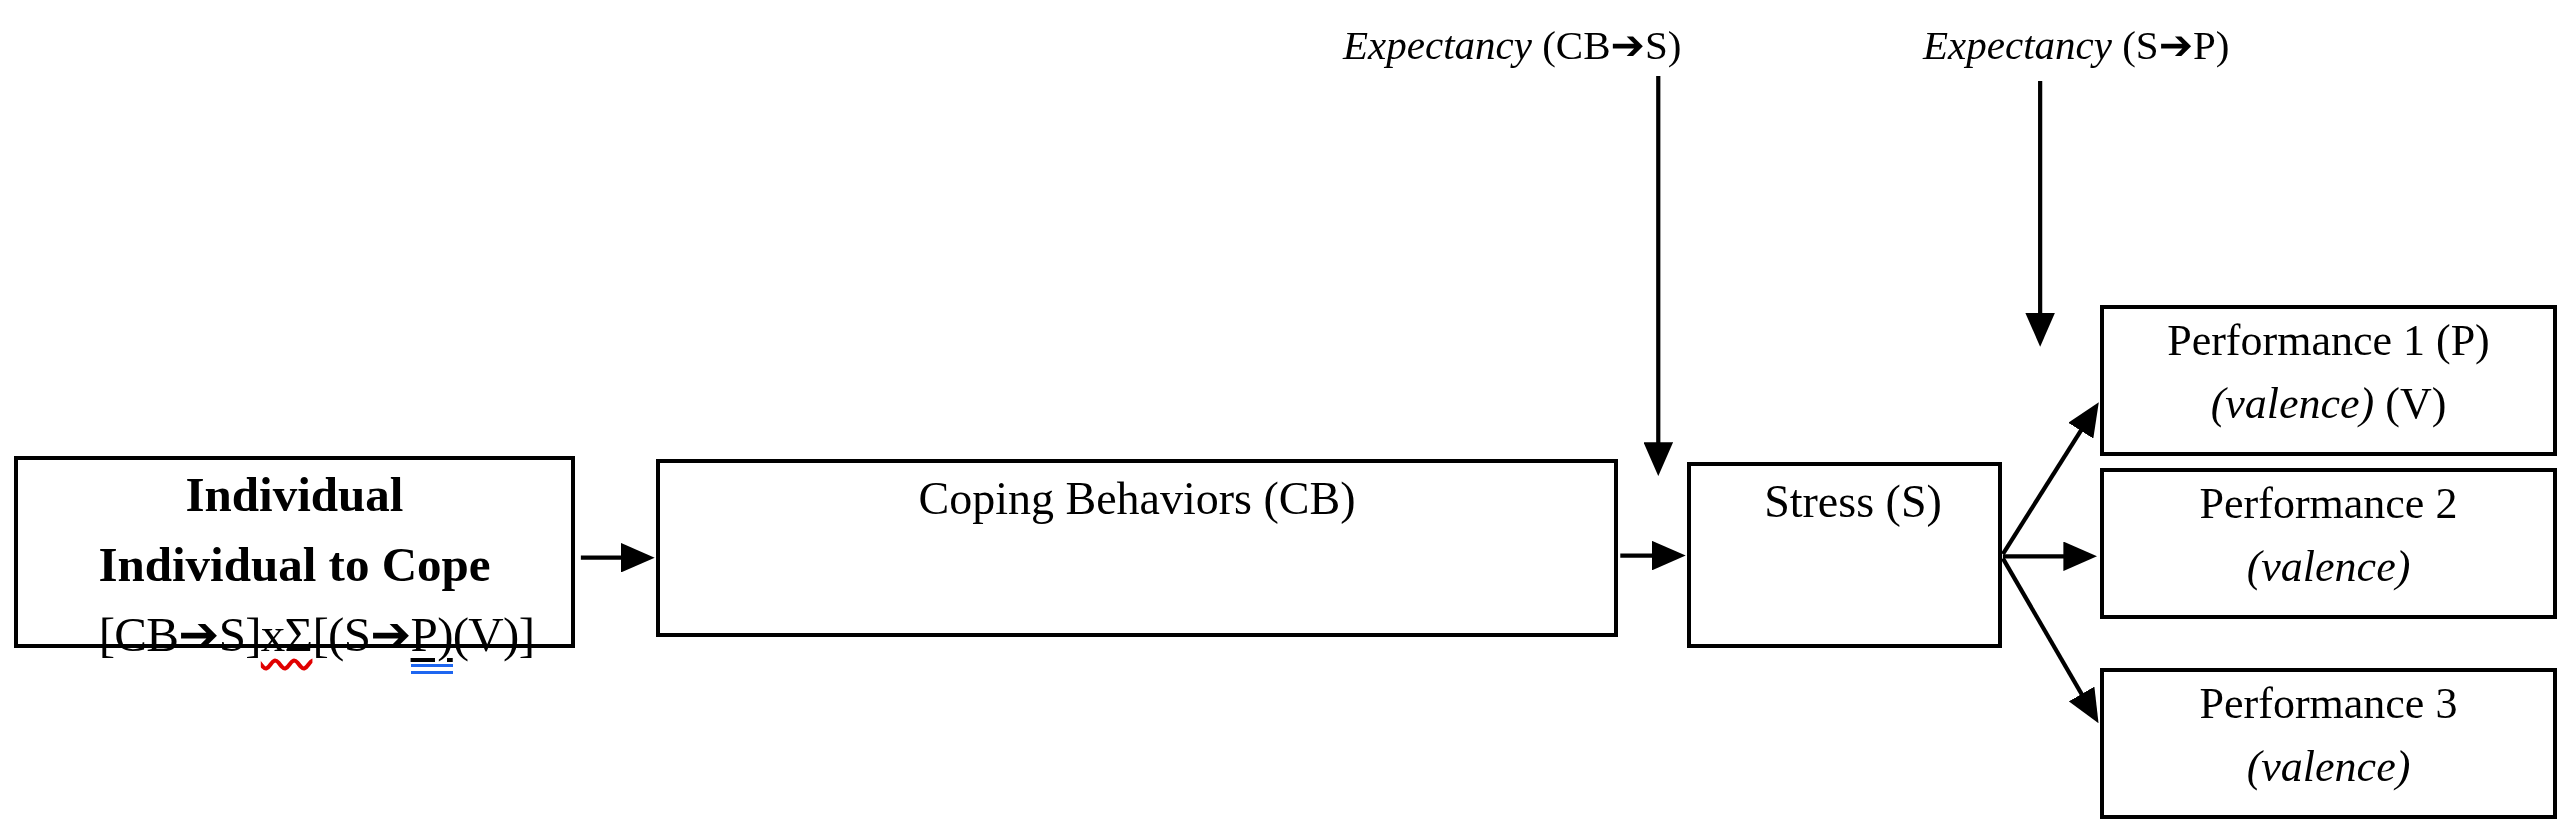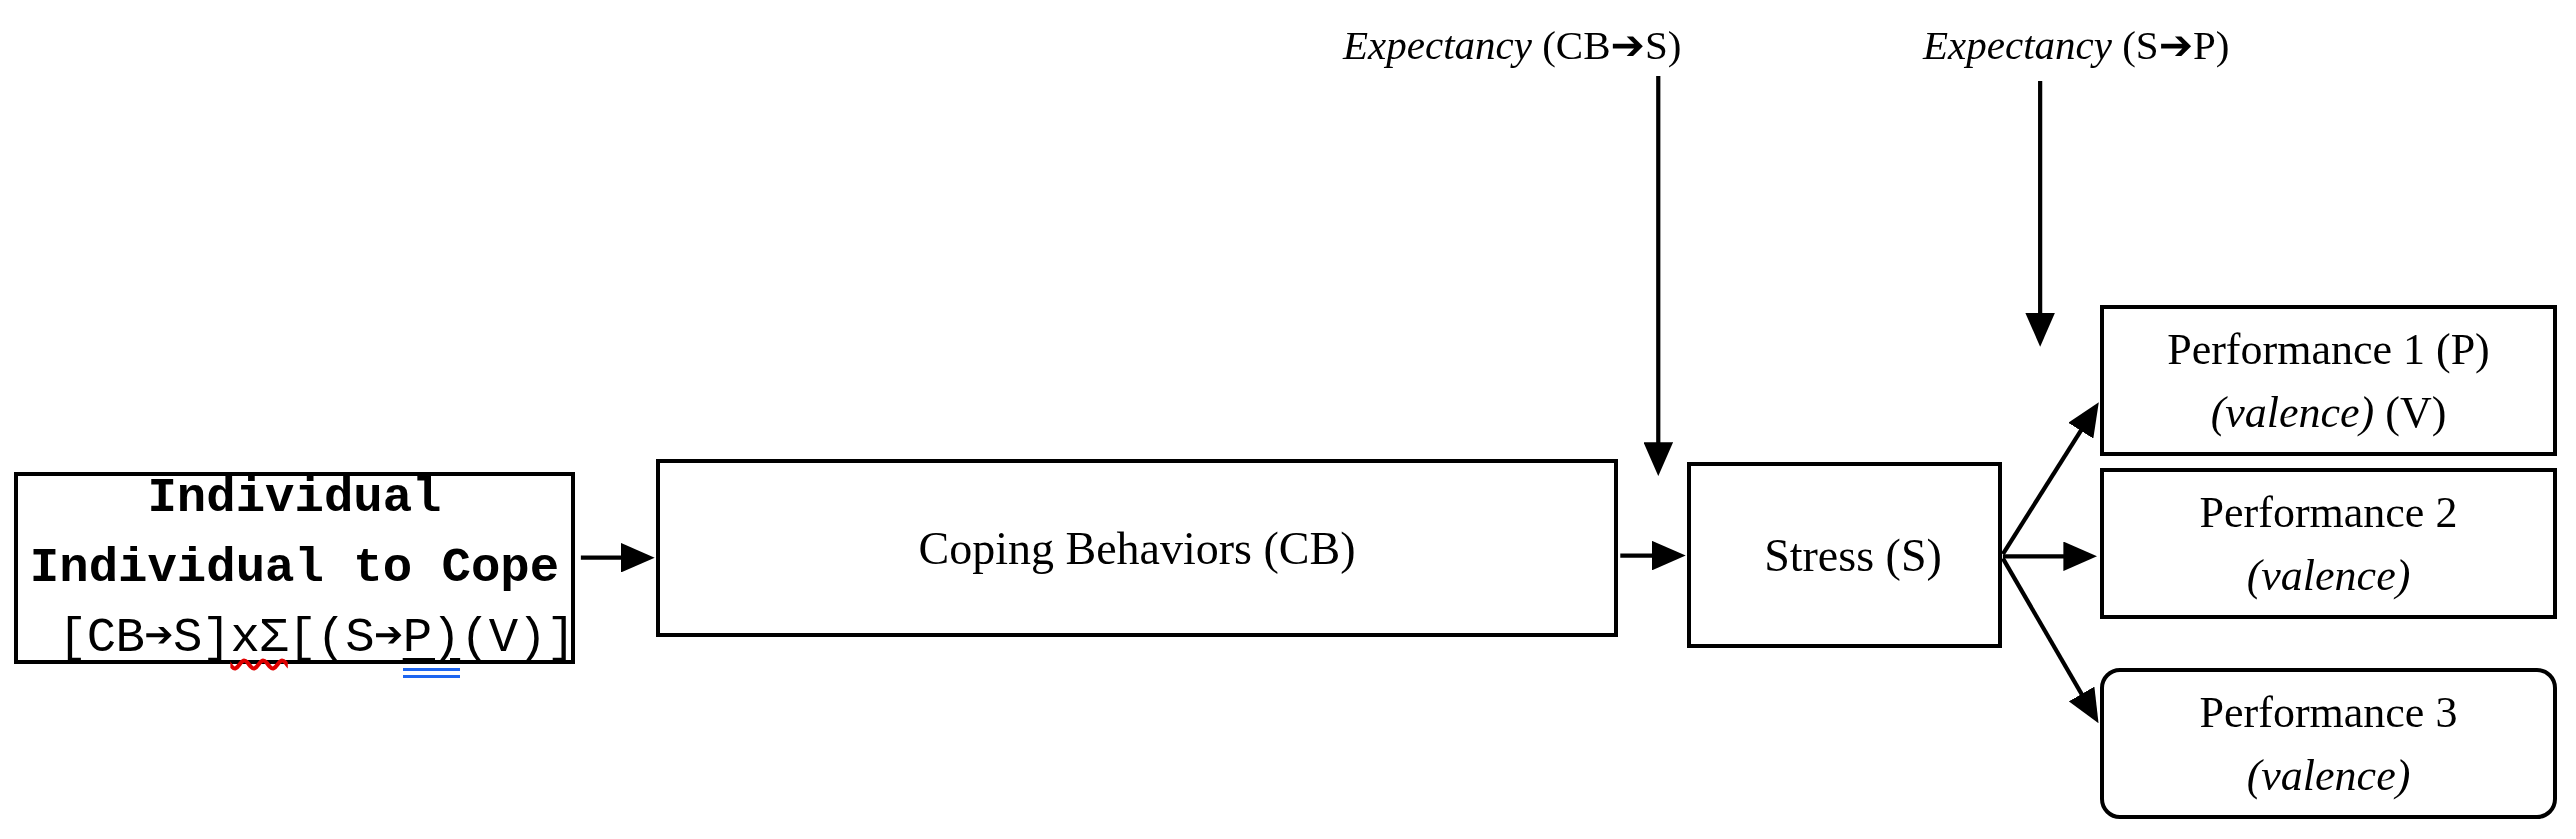--- a/index.html
+++ b/index.html
@@ -12,38 +12,38 @@
     overflow:hidden;
   }
   svg.wires{position:absolute;left:0;top:0;width:2576px;height:839px;}
 
   
   .dbox{
     position:absolute;
     background:#fff;
     border:4.2px solid #000;
     display:flex;flex-direction:column;
-    align-items:center;justify-content:center;
+    align-items:center;
     text-align:center;
     box-sizing:border-box;
     white-space:nowrap;
   }
-  .box-motivation{left:14px;top:472px;width:561px;height:192px;border-width:4.9px;font-family:Liberation Mono, monospace;}
+  .box-motivation{left:14px;top:456px;width:561px;height:192px;border-width:4.9px;}
   .box-motivation .bold-line{font-weight:bold;font-size:49px;line-height:70px;}
   .formula{font-size:49px;line-height:70px;letter-spacing:-0.7px;margin-left:44px;}
 
   .box-coping{left:656px;top:459px;width:962px;height:178px;}
   .box-coping .cline{font-size:46px;line-height:71px;}
 
   .box-stress{left:1687px;top:462px;width:315px;height:186px;}
   .box-stress .cline{font-size:46px;line-height:71px;margin-left:17px;}
 
   .box-perf{left:2100px;width:457px;height:151px;border-width:4.9px;}
   .box-perf .pline{font-size:44px;line-height:63px;}
-  .perf1{top:305px;} .perf2{top:468px;} .perf3{top:668px;border-radius:20px;}
+  .perf1{top:305px;} .perf2{top:468px;} .perf3{top:668px;}
 
   .it{font-style:italic;}
 
   
   .wavy{
     text-decoration-line:underline;
     text-decoration-style:wavy;
     text-decoration-color:var(--wavy,#e00000);
     text-decoration-thickness:3.5px;
     text-underline-offset:8.4px;

